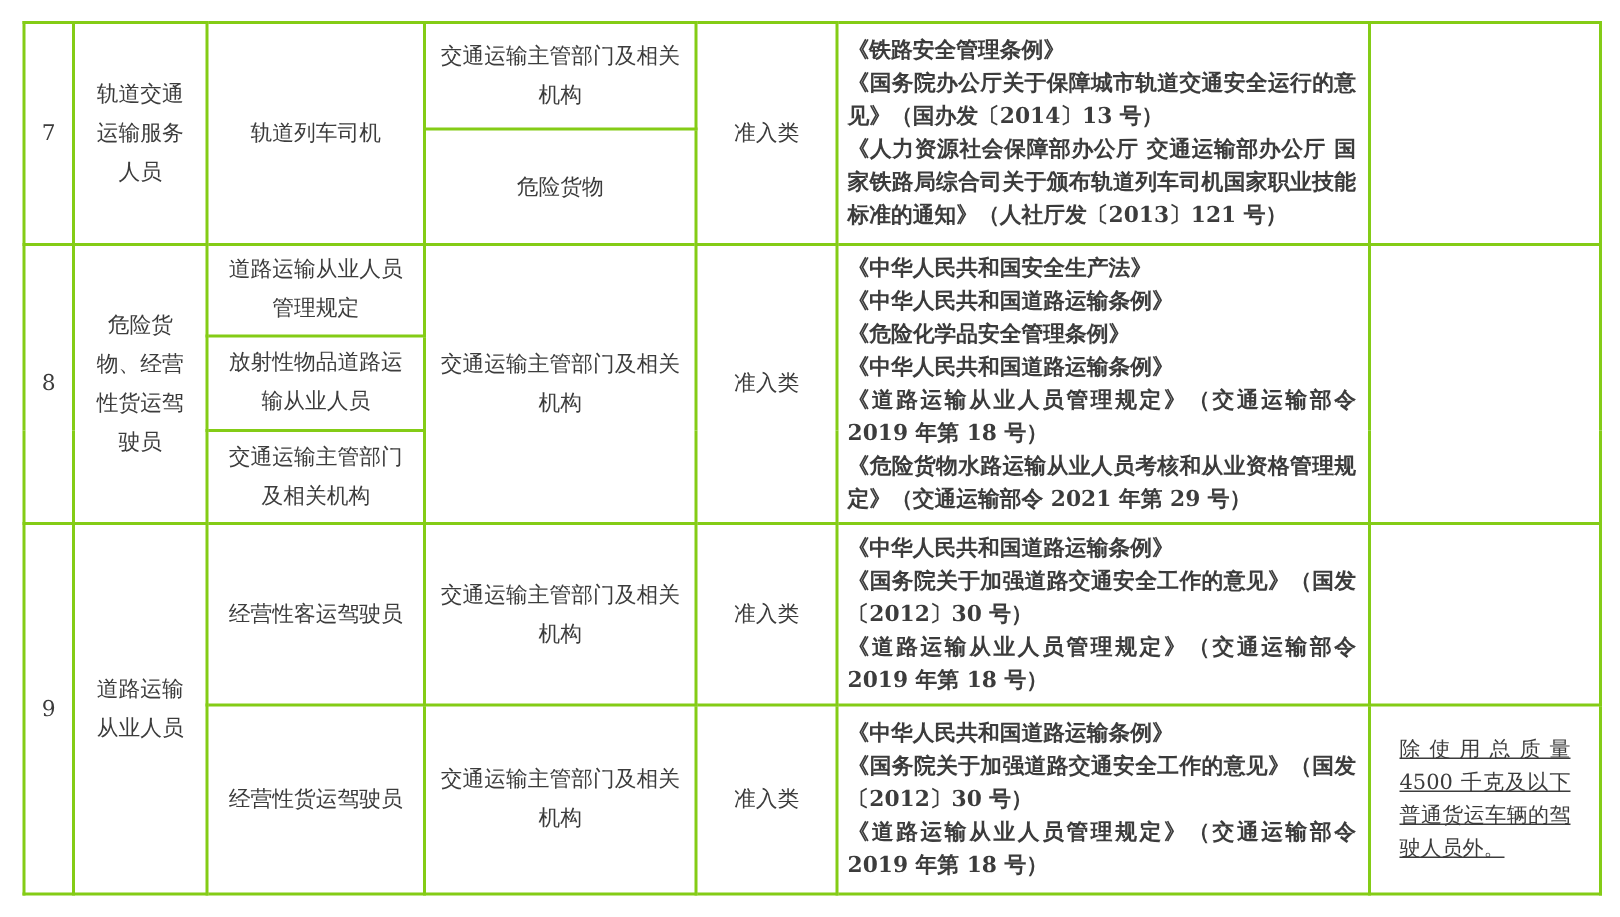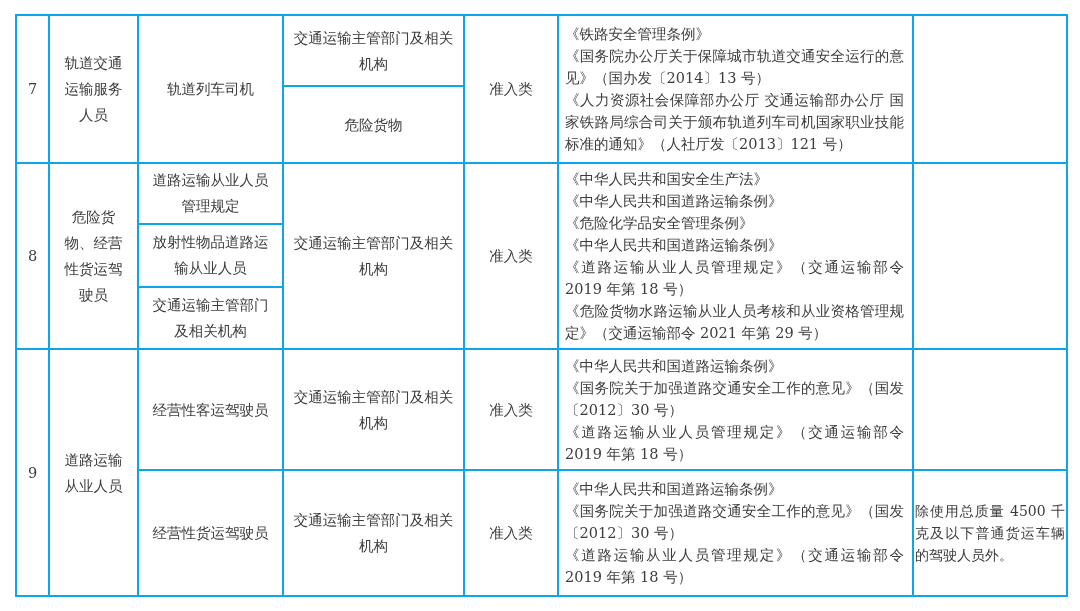--- a/index.html
+++ b/index.html
@@ -16,39 +16,40 @@
     overflow: hidden;
   }
   table.qual {
     position: absolute;
     left: 15px; top: 14px;
     width: 1051px;
     border-collapse: collapse;
     table-layout: fixed;
   }
   td {
-    border: 2px solid #0ea5e9;
+    border: 2px solid #84cc16;
     font-size: 14.5px;
     line-height: 26px;
     text-align: center;
     vertical-align: middle;
     padding: 2px 8px;
     overflow: hidden;
     word-break: normal;
   }
   td.c-no { padding: 2px 2px; }
   td.c-legal {
     text-align: left;
     padding: 4px 8px 4px 6px;
+    font-weight: bold;
   }
   td.c-legal .law {
     text-align: justify;
     line-height: 22px;
   }
-  td.c-rem { padding: 4px 1px; }
+  td.c-rem { padding: 4px 19px; text-decoration: underline; }
   td.c-rem .note {
     text-align: justify;
     line-height: 22px;
     font-size: 14px;
   }
 </style>
 </head>
 <body>
 
 <div class="page">

